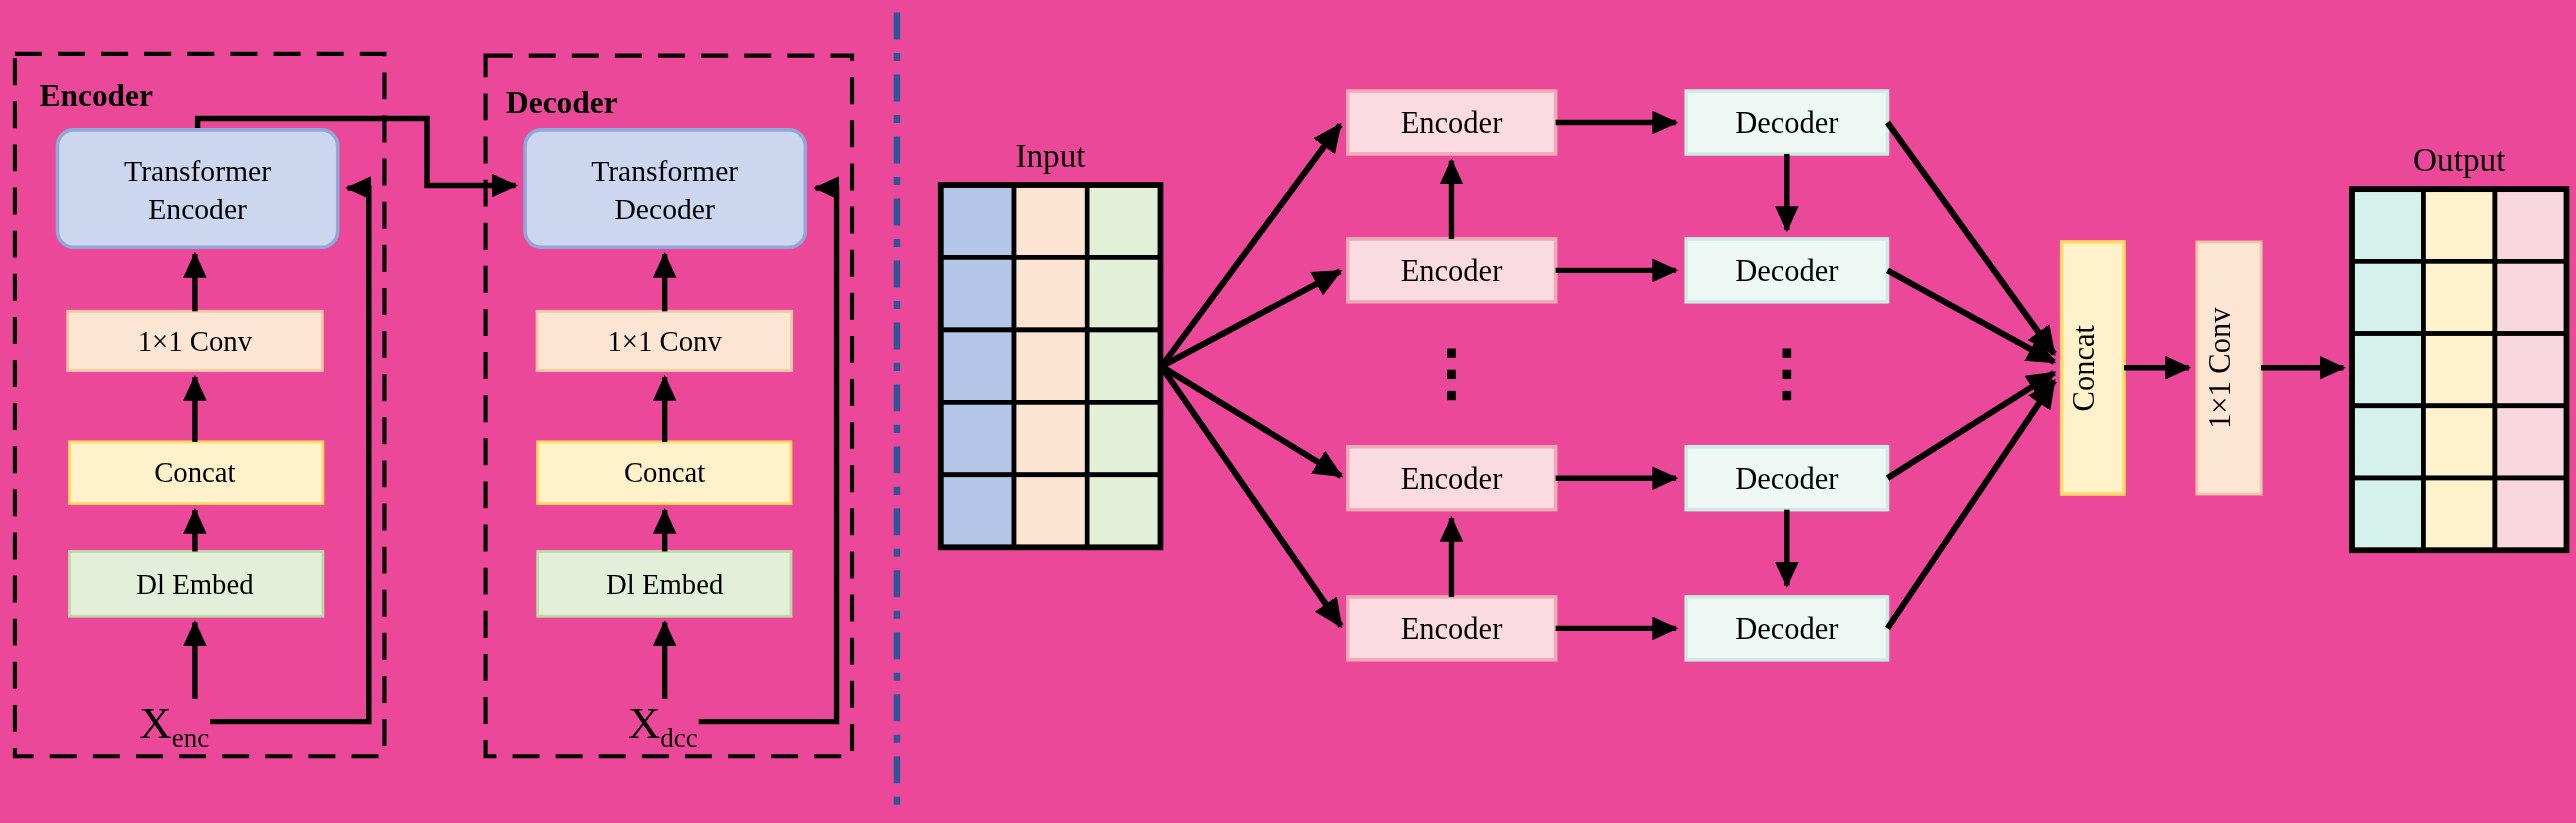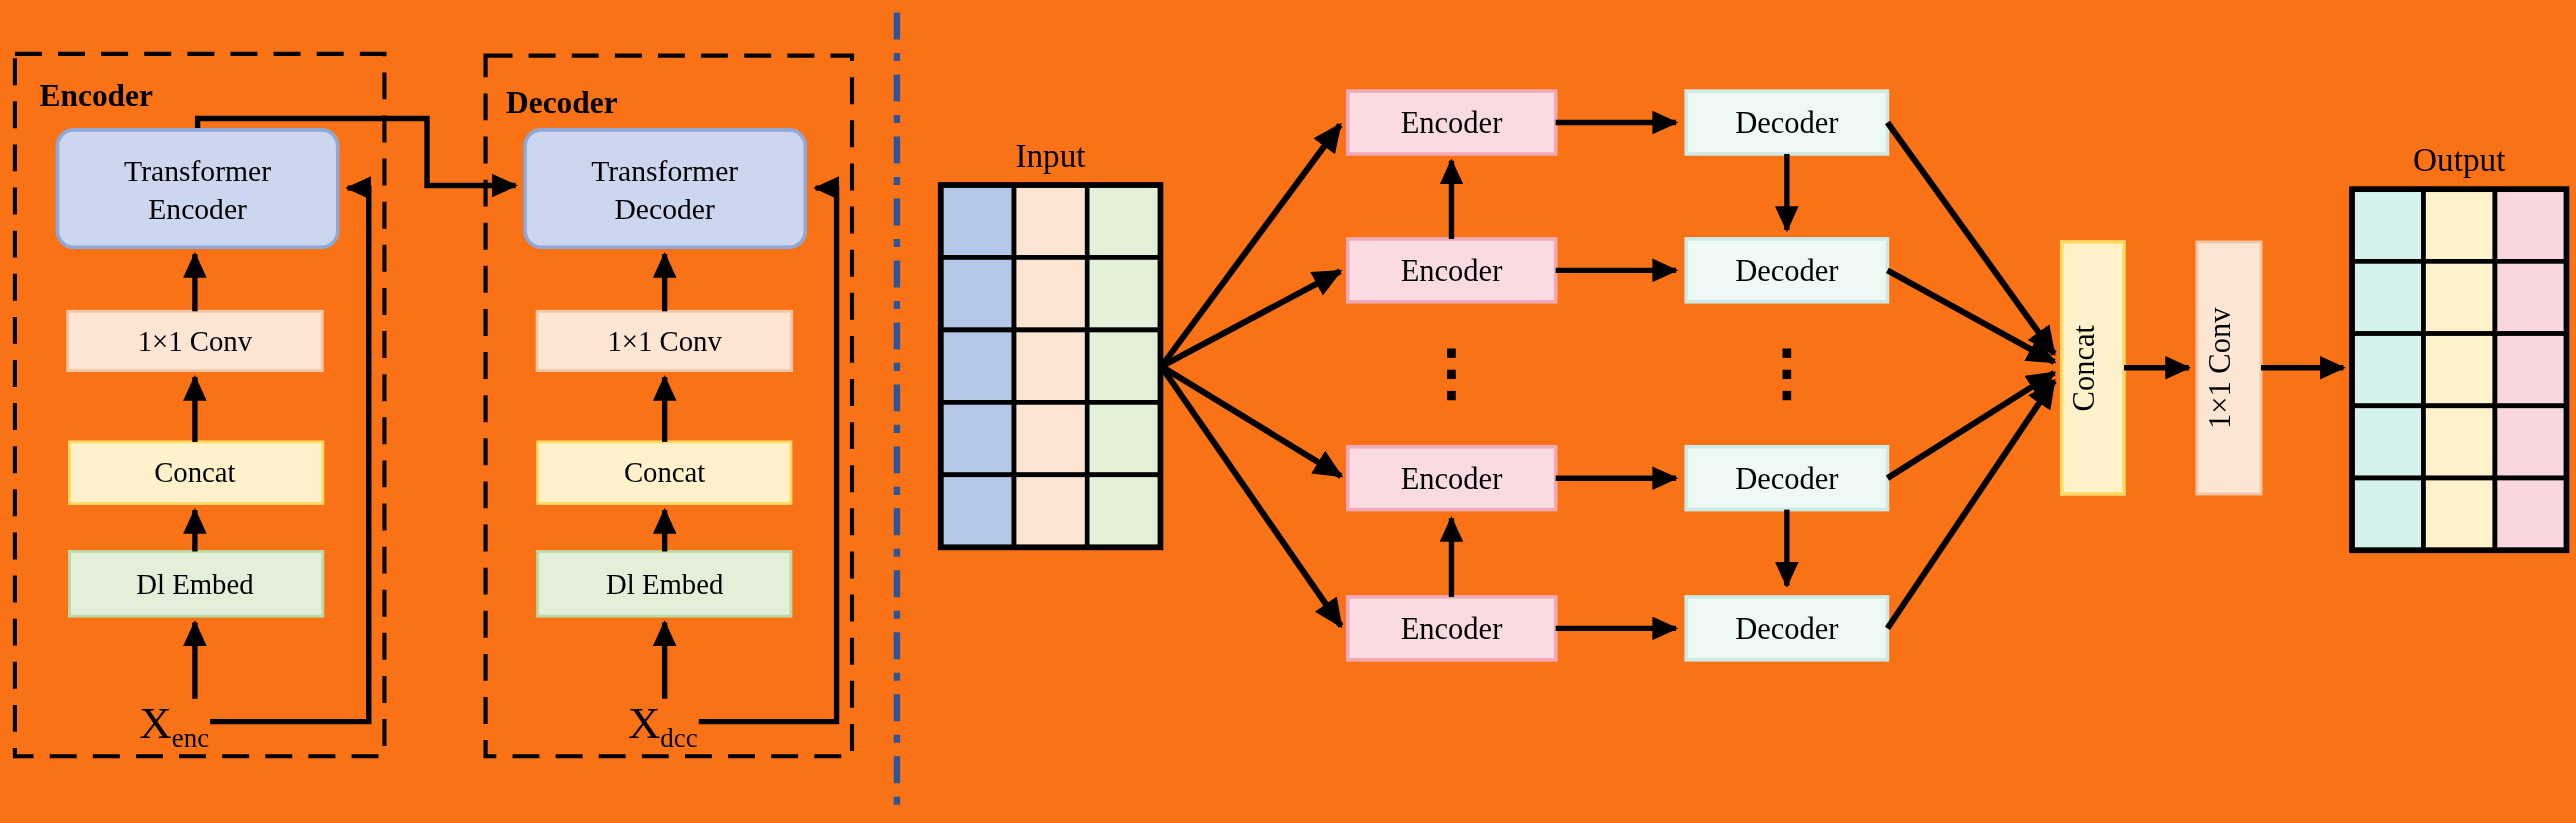--- a/index.html
+++ b/index.html
@@ -1,16 +1,16 @@
 <!DOCTYPE html>
 <html style="font-size:9.6px"><head>
 <meta charset="utf-8">
 <style>
   html,body{margin:0;padding:0;background:#ffffff;}
-  .fig-wrap{width:100%;max-width:100%;background:#f97316;}
+  .fig-wrap{width:100%;max-width:100%;background:#ec4899;}
   svg{display:block;width:100%;height:auto;}
   text{font-family:"Liberation Serif","DejaVu Serif",serif;fill:#000000;}
   .panel-title{font-weight:bold;font-size:17.5px;}
   .box-label{font-size:16.5px;}
   .small-label{font-size:16px;}
   .var-label{font-size:25px;}
   .var-sub{font-size:15px;}
   .io-label{font-size:18.5px;}
   .row-label{font-size:17px;}
   .rot-label{font-size:17px;}

